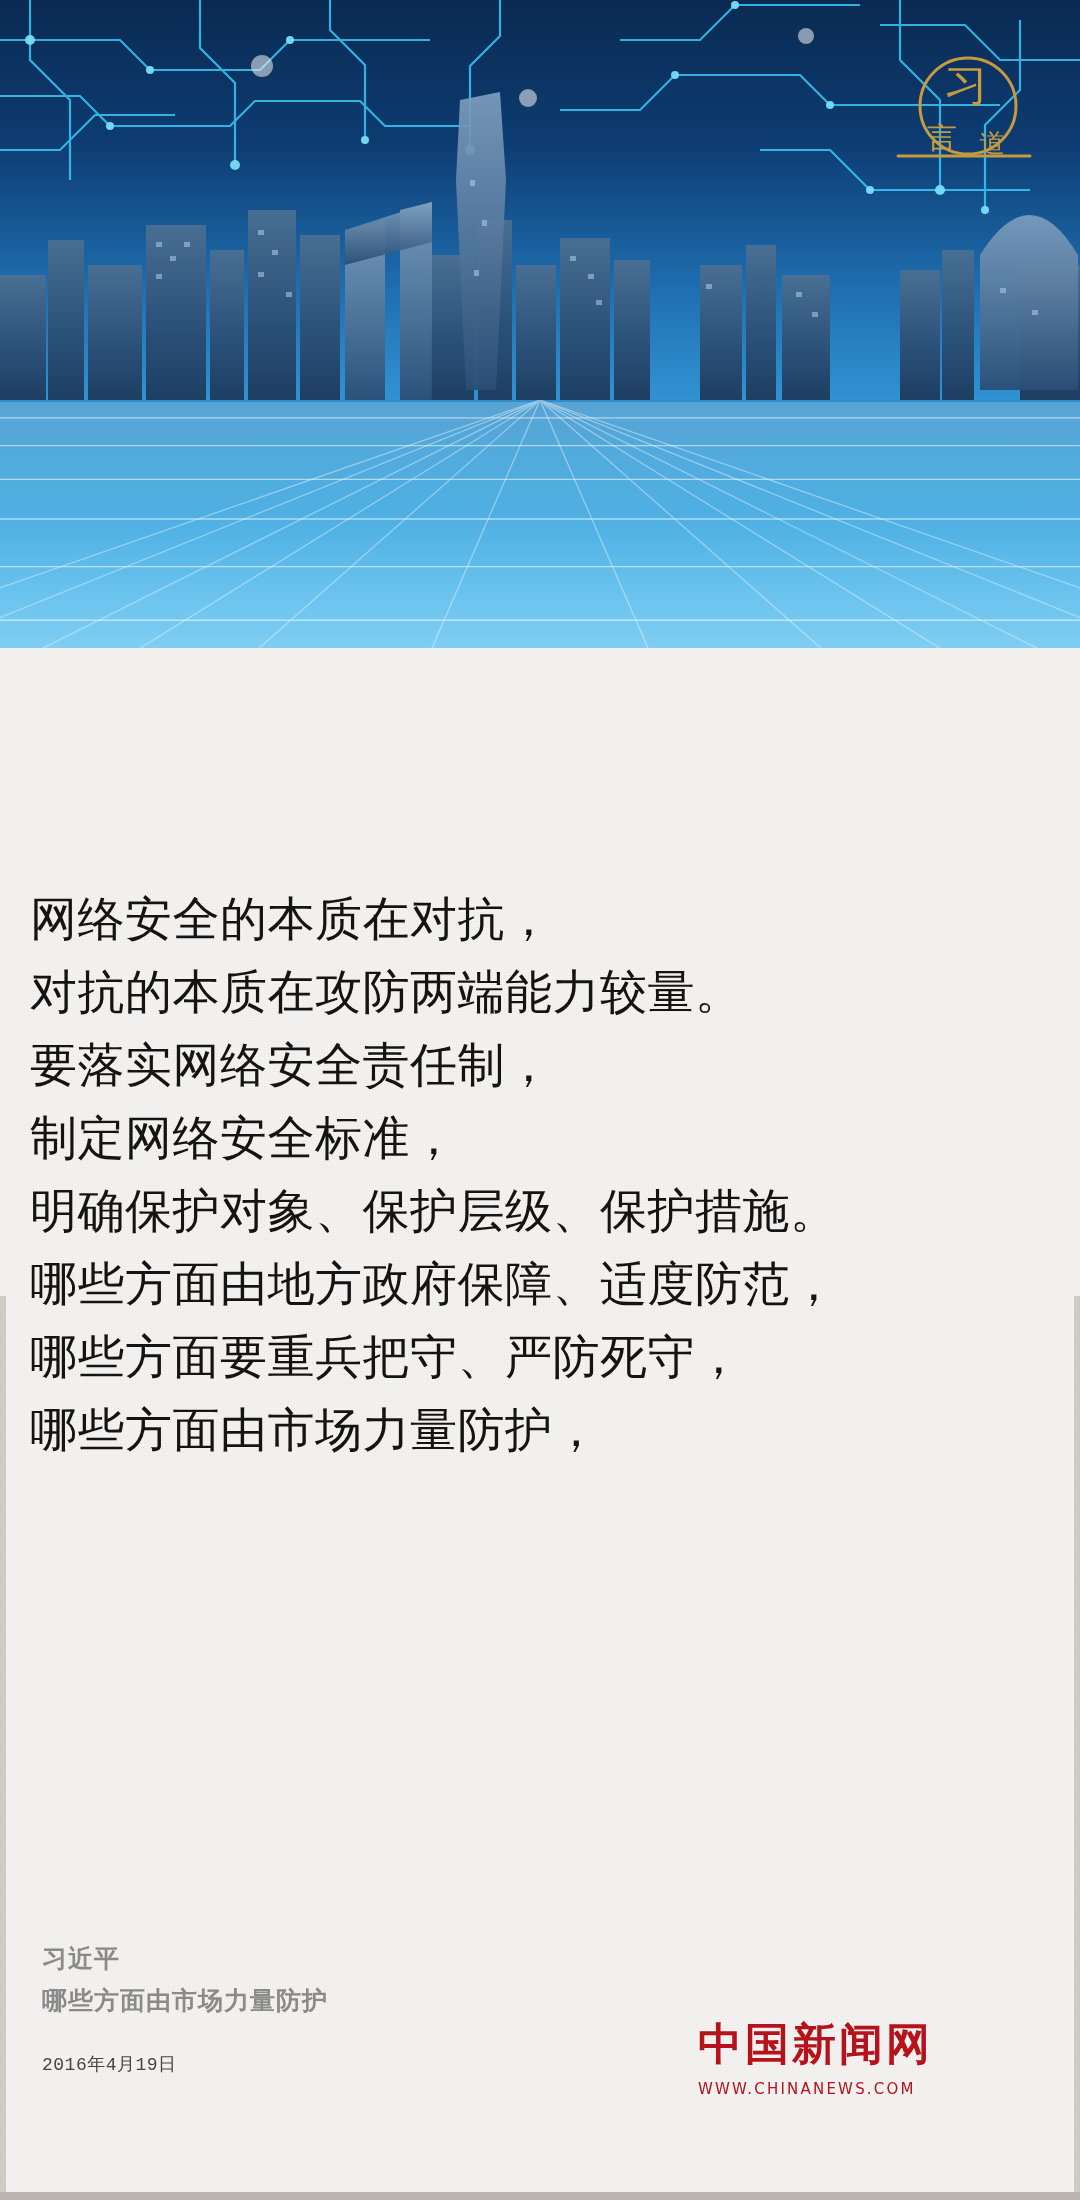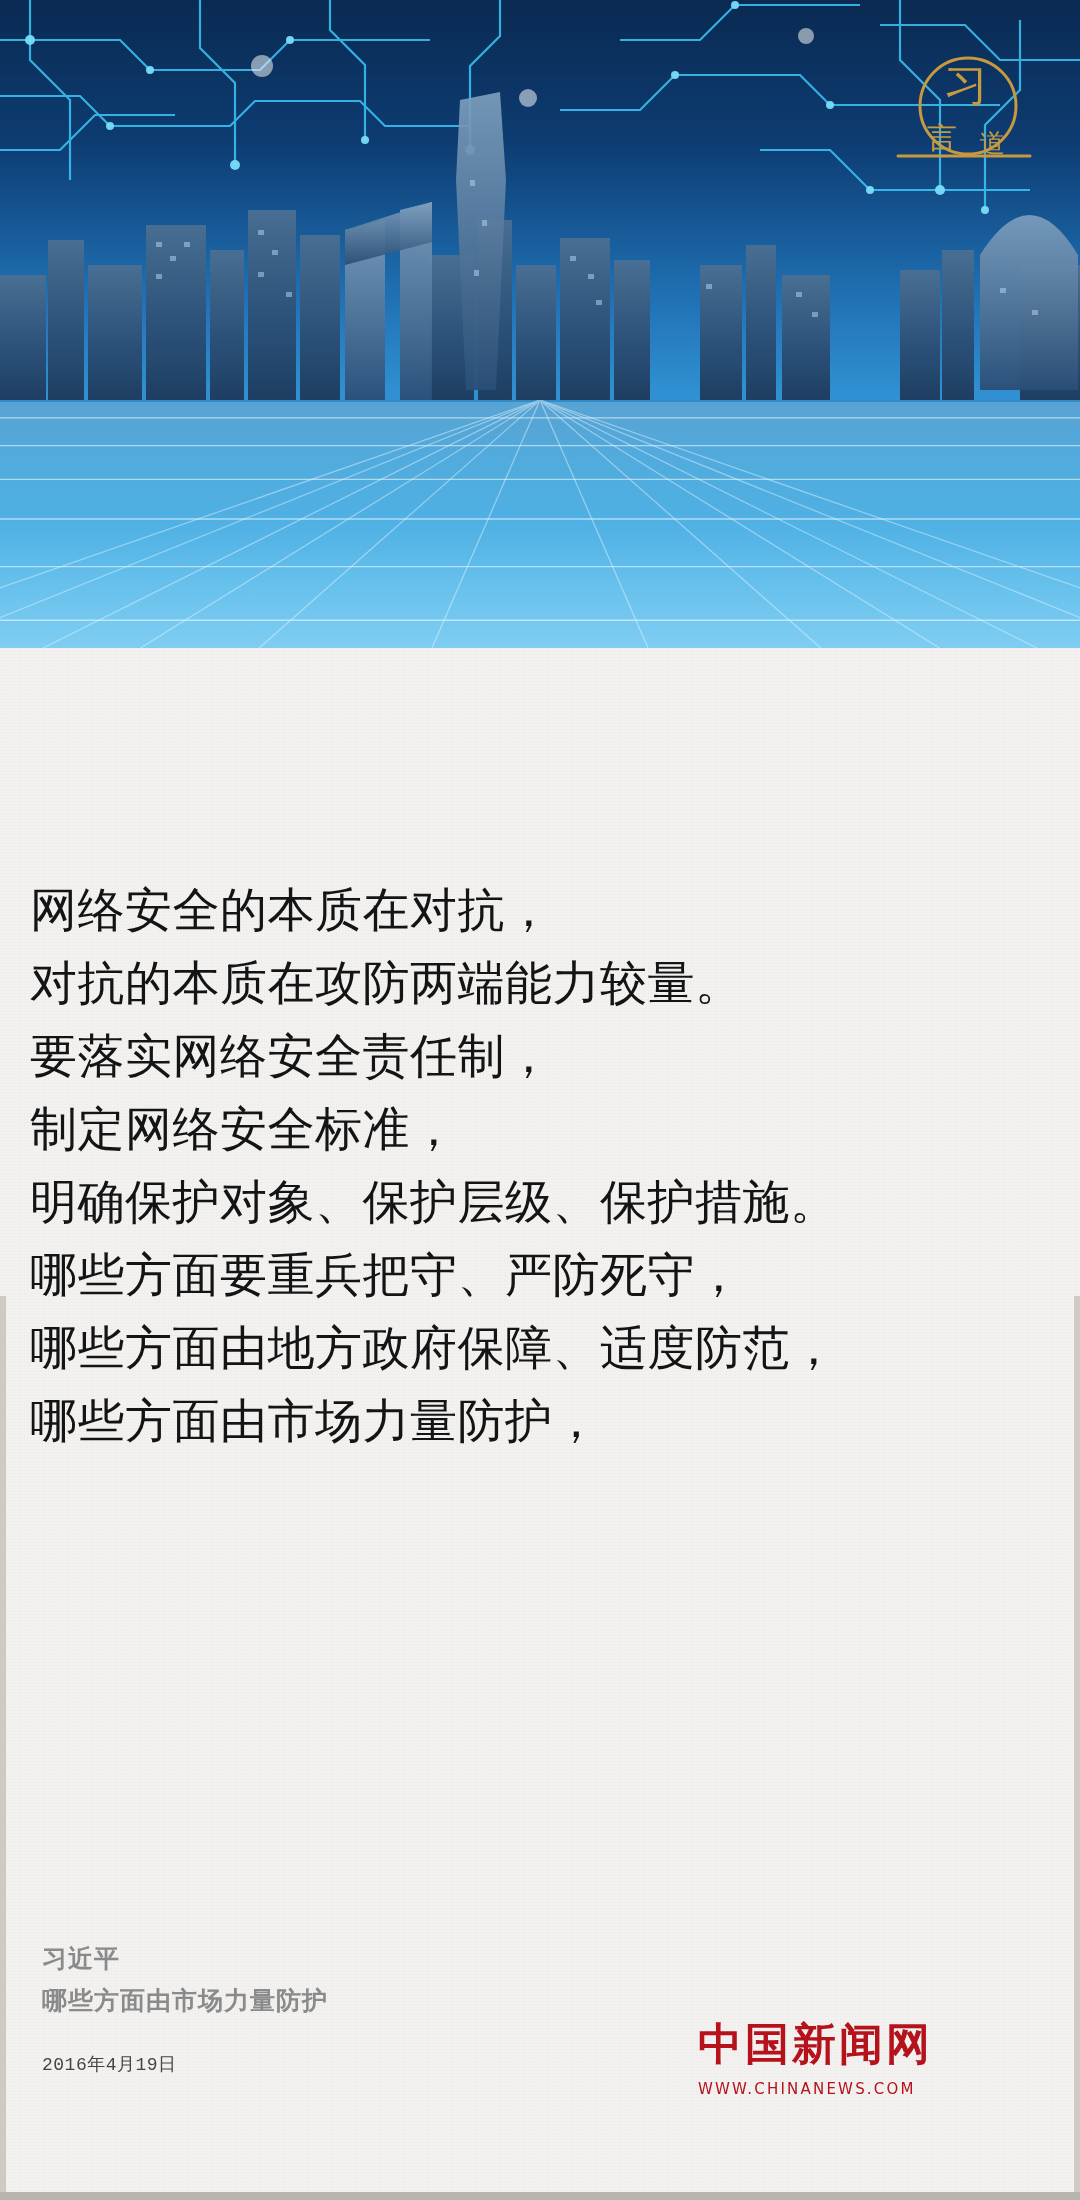--- a/index.html
+++ b/index.html
@@ -79,21 +79,21 @@
     width: 1080px; height: 1552px;
     background:
       repeating-linear-gradient(0deg, rgba(0,0,0,0.012) 0px, rgba(0,0,0,0.012) 1px, rgba(0,0,0,0) 1px, rgba(0,0,0,0) 3px),
       repeating-linear-gradient(90deg, rgba(0,0,0,0.012) 0px, rgba(0,0,0,0.012) 1px, rgba(0,0,0,0) 1px, rgba(0,0,0,0) 3px),
       #f3f2f0;
   }
 
   .quote {
     position: absolute;
     left: 30px;
-    top: 225px;
+    top: 234px;
     width: 1030px;
   }
   .quote-line {
     font-family: "DejaVu Serif", "Liberation Serif", serif;
     font-size: 47px;
     line-height: 73px;
     color: #141414;
     letter-spacing: 0.5px;
     white-space: nowrap;
     font-weight: 500;
@@ -318,22 +318,22 @@
   </div>
 
   <div class="body-wrap">
 
     <div class="quote">
       <div class="quote-line">网络安全的本质在对抗，</div>
       <div class="quote-line">对抗的本质在攻防两端能力较量。</div>
       <div class="quote-line">要落实网络安全责任制，</div>
       <div class="quote-line">制定网络安全标准，</div>
       <div class="quote-line">明确保护对象、保护层级、保护措施。</div>
+      <div class="quote-line">哪些方面由地方政府保障、适度防范，</div>
       <div class="quote-line">哪些方面要重兵把守、严防死守，</div>
-      <div class="quote-line">哪些方面由地方政府保障、适度防范，</div>
       <div class="quote-line">哪些方面由市场力量防护，</div>
     </div>
 
     <div class="attribution">
       <div class="attr-name">习近平</div>
       <div class="attr-source">哪些方面由市场力量防护</div>
     </div>
 
     <div class="date">2016年4月19日</div>
 

